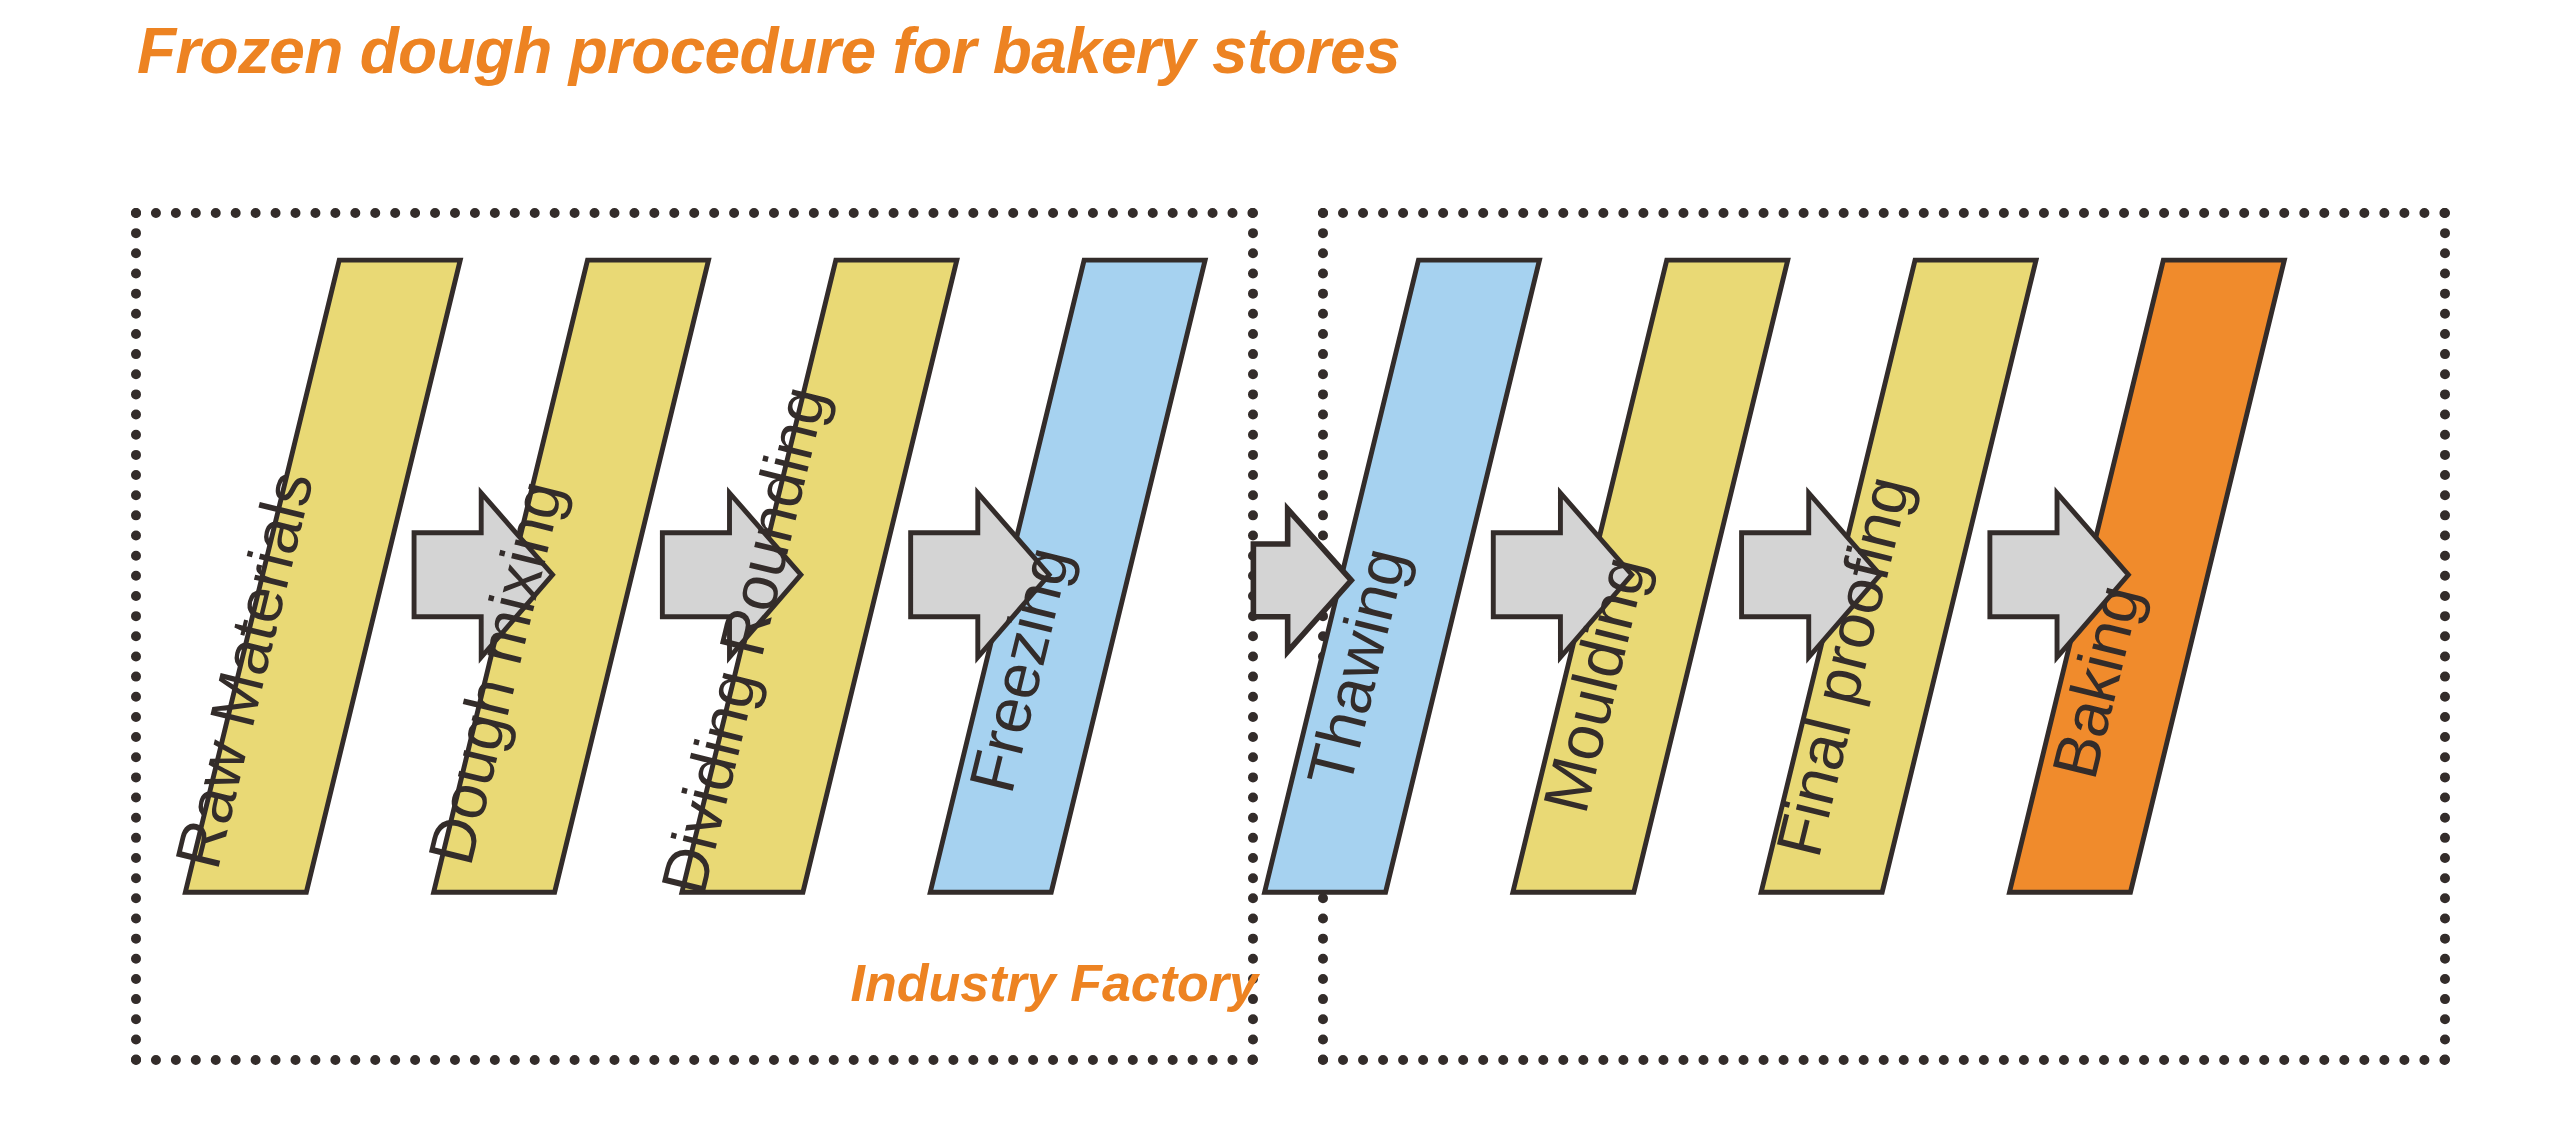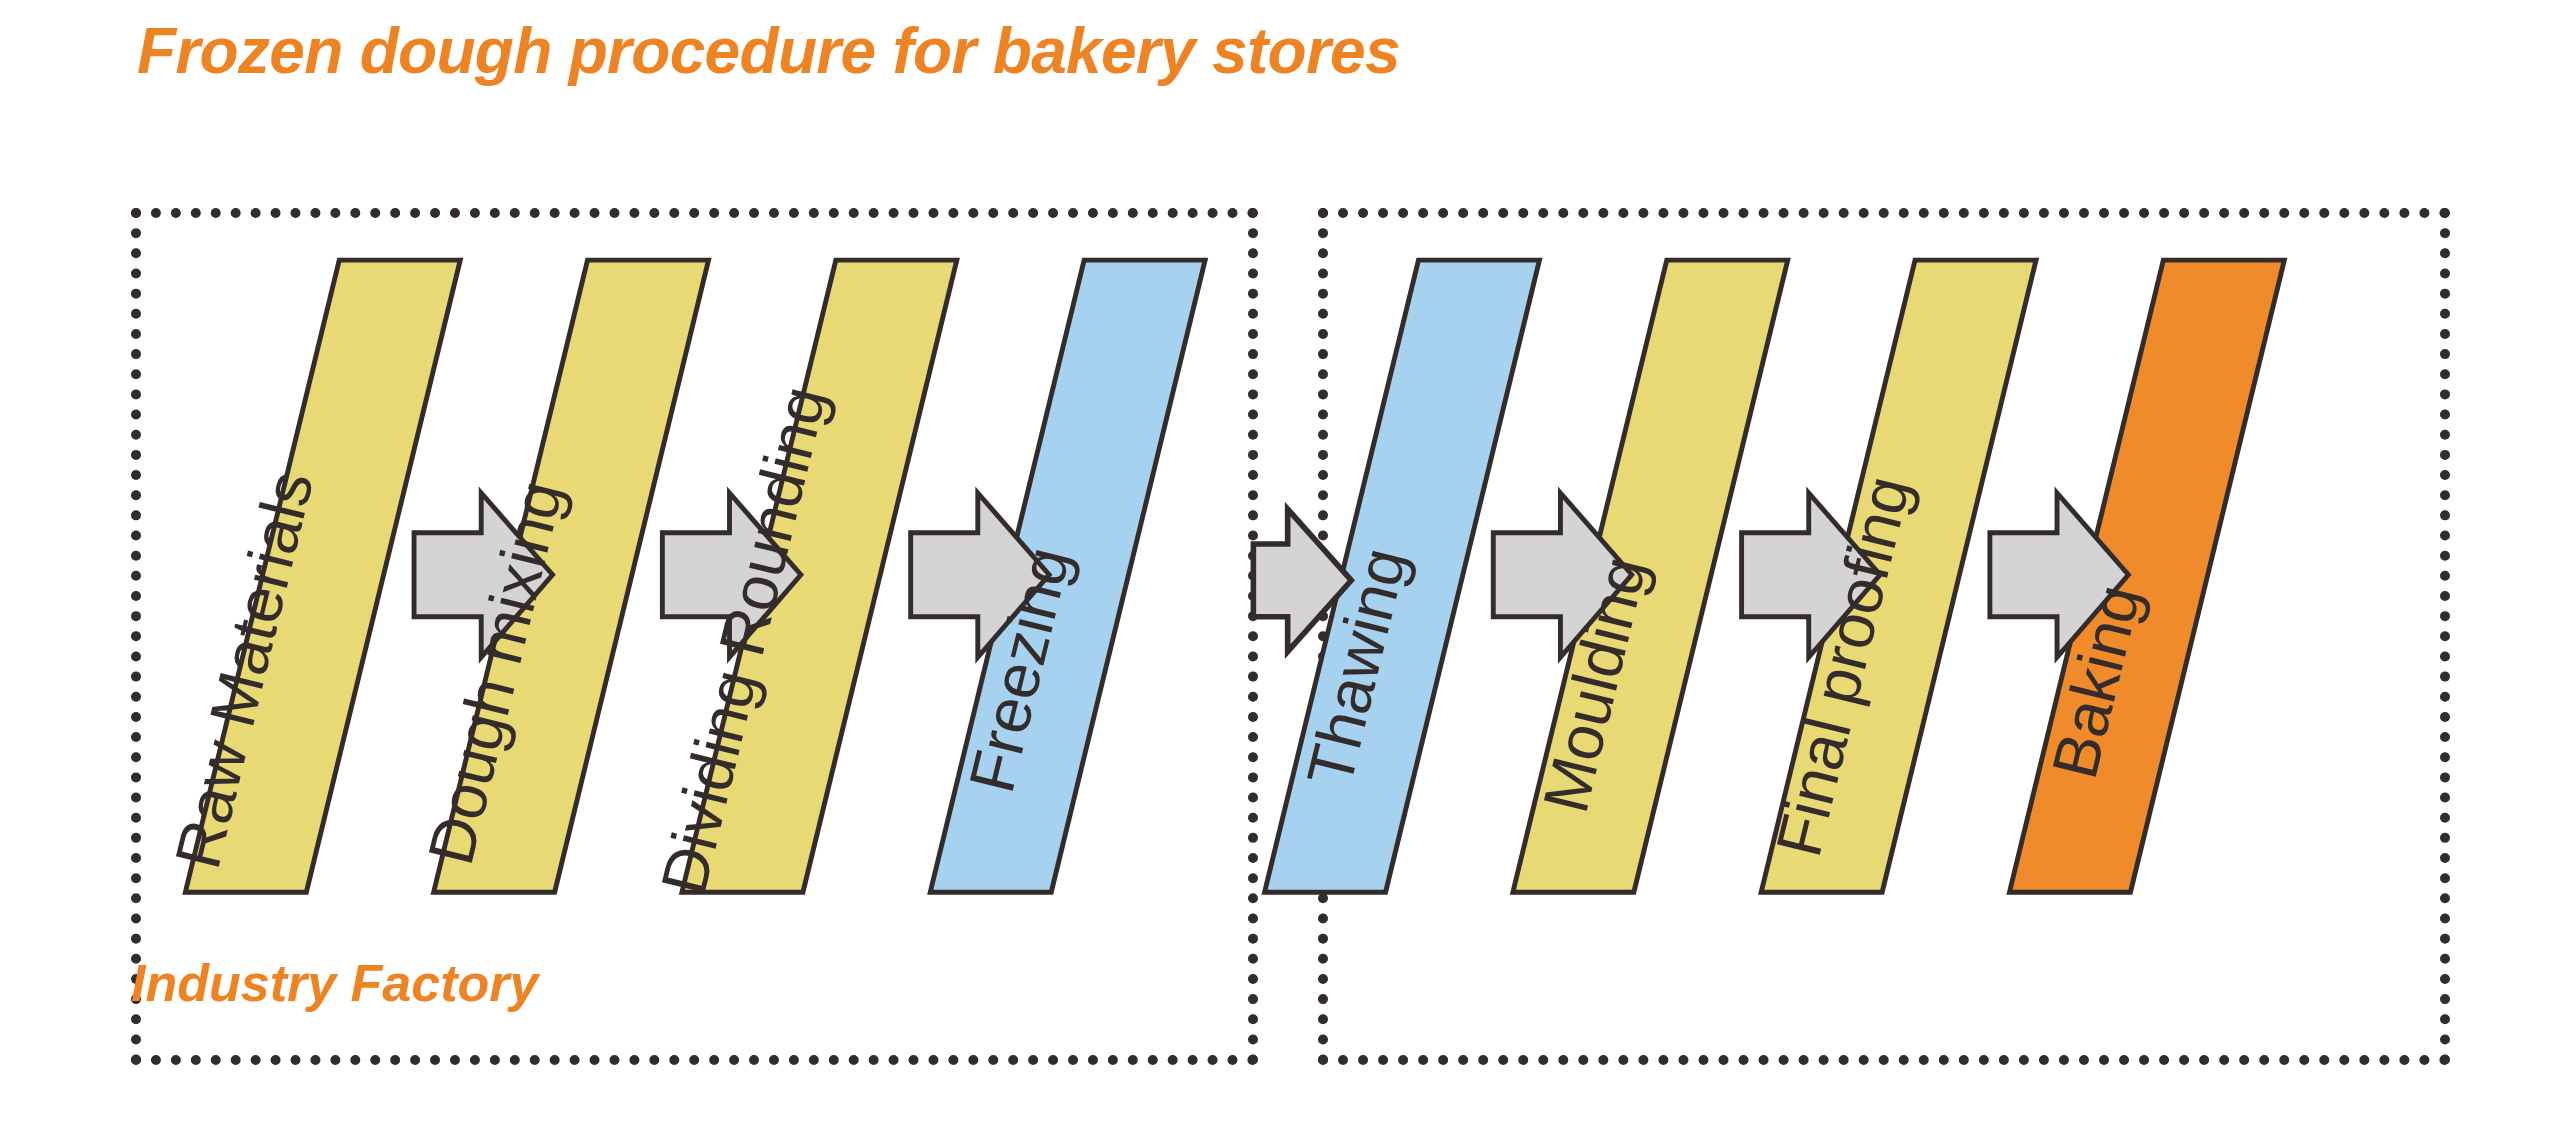--- a/index.html
+++ b/index.html
@@ -28,21 +28,21 @@
     border:10.5px dotted #332C2A;
     background:transparent;
   }
   .panel-caption{
     position:absolute;
     font-size:52px;
     font-weight:bold;
     font-style:italic;
     color:#ED8322;
     white-space:nowrap;
-    text-align:left;
+    text-align:right;
     line-height:1;
   }
   svg.shapes{
     position:absolute;left:0;top:0;
     width:2576px;height:1139px;
     pointer-events:none;
     overflow:visible;
   }
   .step-label{
     position:absolute;

